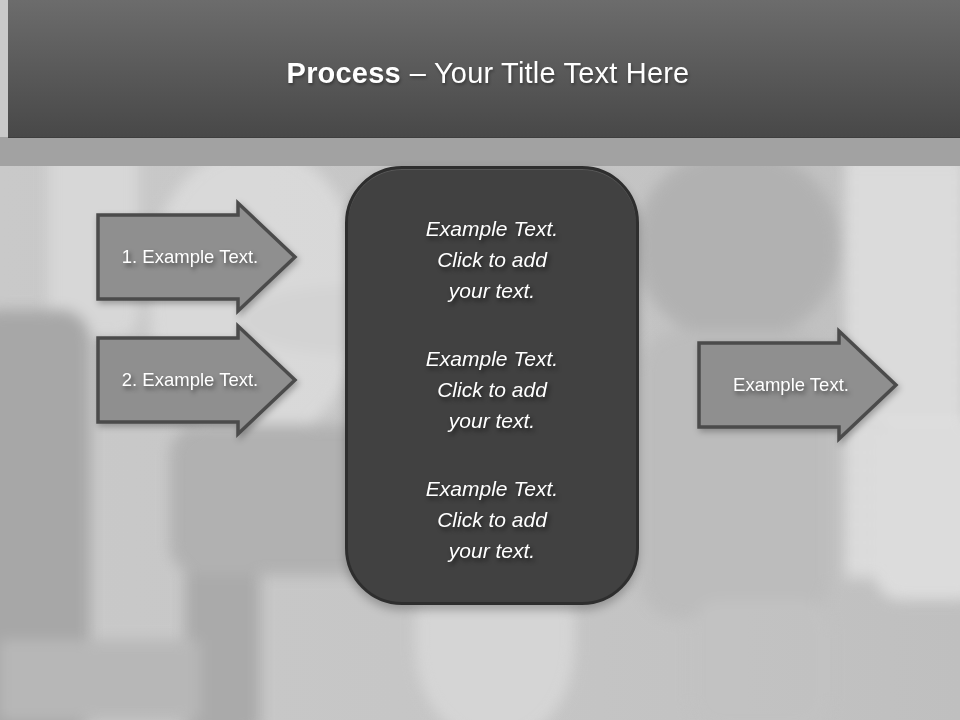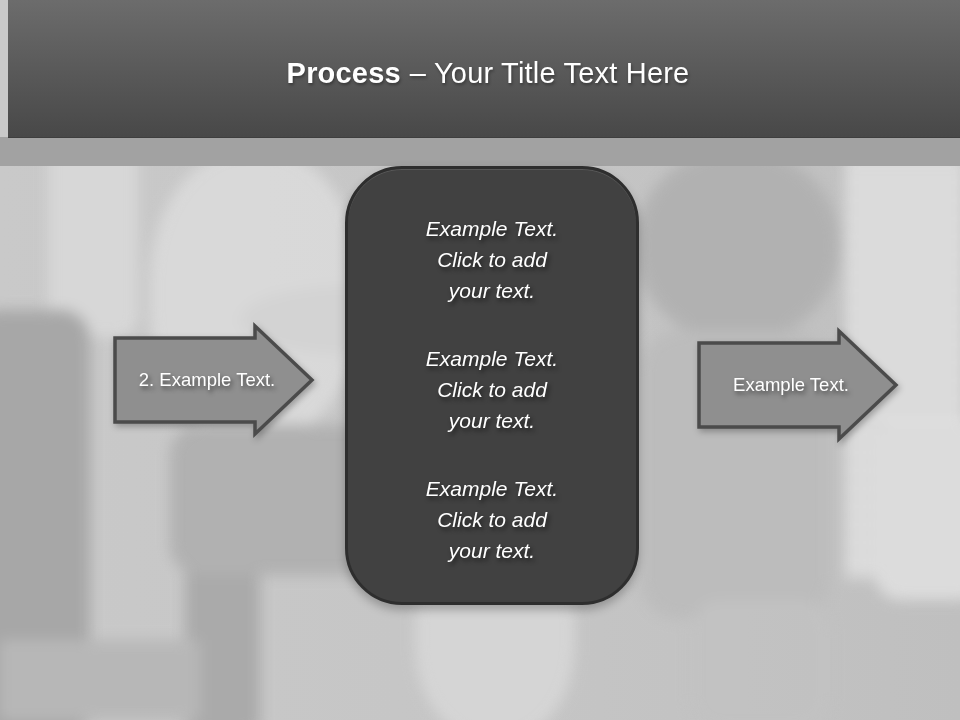--- a/index.html
+++ b/index.html
@@ -57,21 +57,21 @@
   }
   .arrow svg { position:absolute; inset:0; width:100%; height:100%; overflow:visible; }
   .arrow .arrow-label {
     position:absolute; inset:0; display:flex; align-items:center; justify-content:center;
     padding-right:14px; box-sizing:border-box;
     color:var(--text-light,#fff); font-size:18.5px;
     text-shadow:2px 3px 4px rgba(0,0,0,.5);
     white-space:nowrap;
   }
   #step1  { left:96px;  top:201px; }
-  #step2  { left:113px;  top:324px; }
+  #step2  { left:96px;  top:324px; }
   #step3  { left:96px;  top:447px; }
   #output { left:697px; top:329px; }
 
   
   .panel {
     position:absolute; left:345px; top:166px; width:294px; height:439px;
     box-sizing:border-box;
     background:var(--panel-fill,#414141);
     border:3px solid var(--panel-border,#2e2e2e);
     border-radius:57px;
@@ -107,20 +107,26 @@
     <div class="ph-floor-dk"></div>
   </div>
   <div class="photo-band"></div>
 
   <div class="header">
     <div class="title">
       <span class="t-bold">Process</span><span class="t-rest">– Your Title Text Here</span>
     </div>
   </div>
 
+  <div class="arrow" id="step1">
+    <svg viewBox="0 0 202 112" preserveAspectRatio="none">
+      <polygon points="2,14 142,14 142,2 199,56 142,110 142,98 2,98" style="fill:var(--arrow-fill,#8f8f8f);stroke:var(--arrow-border,#4b4b4b);stroke-width:3.5;stroke-linejoin:miter;"></polygon>
+    </svg>
+    <span class="arrow-label">1. Example Text.</span>
+  </div>
 
   <div class="arrow" id="step2">
     <svg viewBox="0 0 202 112" preserveAspectRatio="none">
       <polygon points="2,14 142,14 142,2 199,56 142,110 142,98 2,98" style="fill:var(--arrow-fill,#8f8f8f);stroke:var(--arrow-border,#4b4b4b);stroke-width:3.5;stroke-linejoin:miter;"></polygon>
     </svg>
     <span class="arrow-label">2. Example Text.</span>
   </div>
 
 
   <div class="panel">

